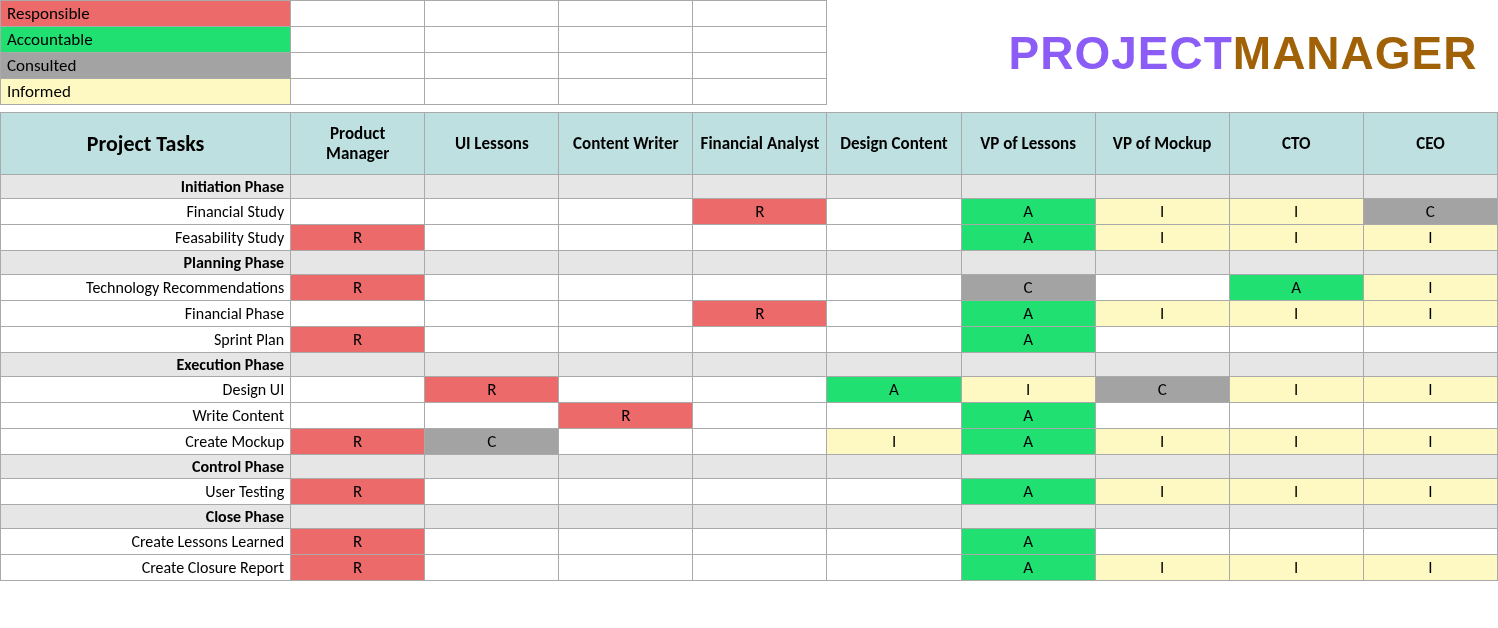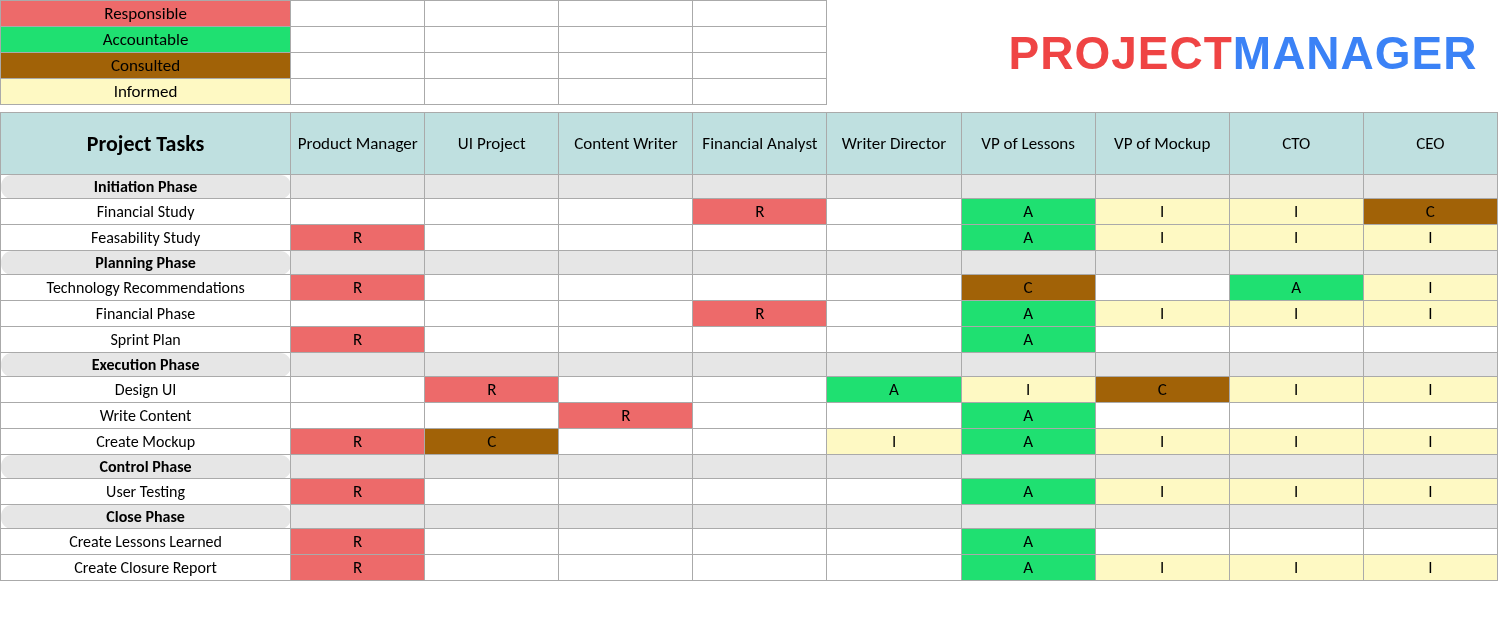--- a/index.html
+++ b/index.html
@@ -18,65 +18,64 @@
   }
   td, th {
     border: 1px solid #aaa;
     padding: 2px 6px;
     height: 24px;
     vertical-align: middle;
     overflow: hidden;
     white-space: nowrap;
   }
   .legend-cell {
-    text-align: center;
     font-size: 17px;
   }
   .bg-R { background: #ed6a6a; }
   .bg-A { background: #1fe071; }
-  .bg-C { background: #a16207; }
+  .bg-C { background: #a3a3a3; }
   .bg-I { background: #fef9c3; }
   .header-row td, .header-row th {
     background: #bfe0e0;
     text-align: center;
-    font-weight: normal;
+    font-weight: bold;
     font-size: 17px;
     height: 62px;
     white-space: normal;
     line-height: 1.15;
   }
   .header-row th.tasks-head {
     font-weight: bold;
     font-size: 22px;
     margin-left: 29px;
   }
   .phase-row td {
     background: #e6e6e6;
     font-weight: bold;
   }
-  .task-name { text-align: center; border-radius: 11px; }
+  .task-name { text-align: right; }
   .raci-cell {
     text-align: center;
     font-size: 17px;
   }
   .logo-wrap {
     border: none !important;
     text-align: right;
     padding-right: 20px;
   }
   .logo {
     font-family: "Arial Black", Arial, sans-serif;
     font-weight: 900;
     font-size: 46px;
     letter-spacing: 1px;
     line-height: 1;
     display: inline-block;
   }
-  .logo .p1 { color: #ef4444; margin-top: 16px; }
-  .logo .p2 { color: #3b82f6; }
+  .logo .p1 { color: #8b5cf6; margin-top: 16px; }
+  .logo .p2 { color: #a16207; }
   .noborder { border: none !important; }
   .spacer-row td { border-left:none; border-right:none; height:8px; padding:0;}
   col.task { width: 290px; }
   col.role { width: 134px; }
 </style>
 </head>
 <body>
 
 <table>
   <colgroup>
@@ -126,24 +125,24 @@
         <td></td>
         <td></td>
     </tr>
     <tr class="spacer-row">
         <td colspan="10" class="noborder"></td>
       </tr>
 
     <tr class="header-row">
       <th class="tasks-head">Project Tasks</th>
       <td>Product Manager</td>
-      <td>UI Project</td>
+      <td>UI Lessons</td>
       <td>Content Writer</td>
       <td>Financial Analyst</td>
-      <td>Writer Director</td>
+      <td>Design Content</td>
       <td>VP of Lessons</td>
       <td>VP of Mockup</td>
       <td>CTO</td>
       <td>CEO</td>
     </tr>
   <tr class="phase-row">
         <td class="task-name">Initiation Phase</td>
         <td></td>
         <td></td>
         <td></td>

